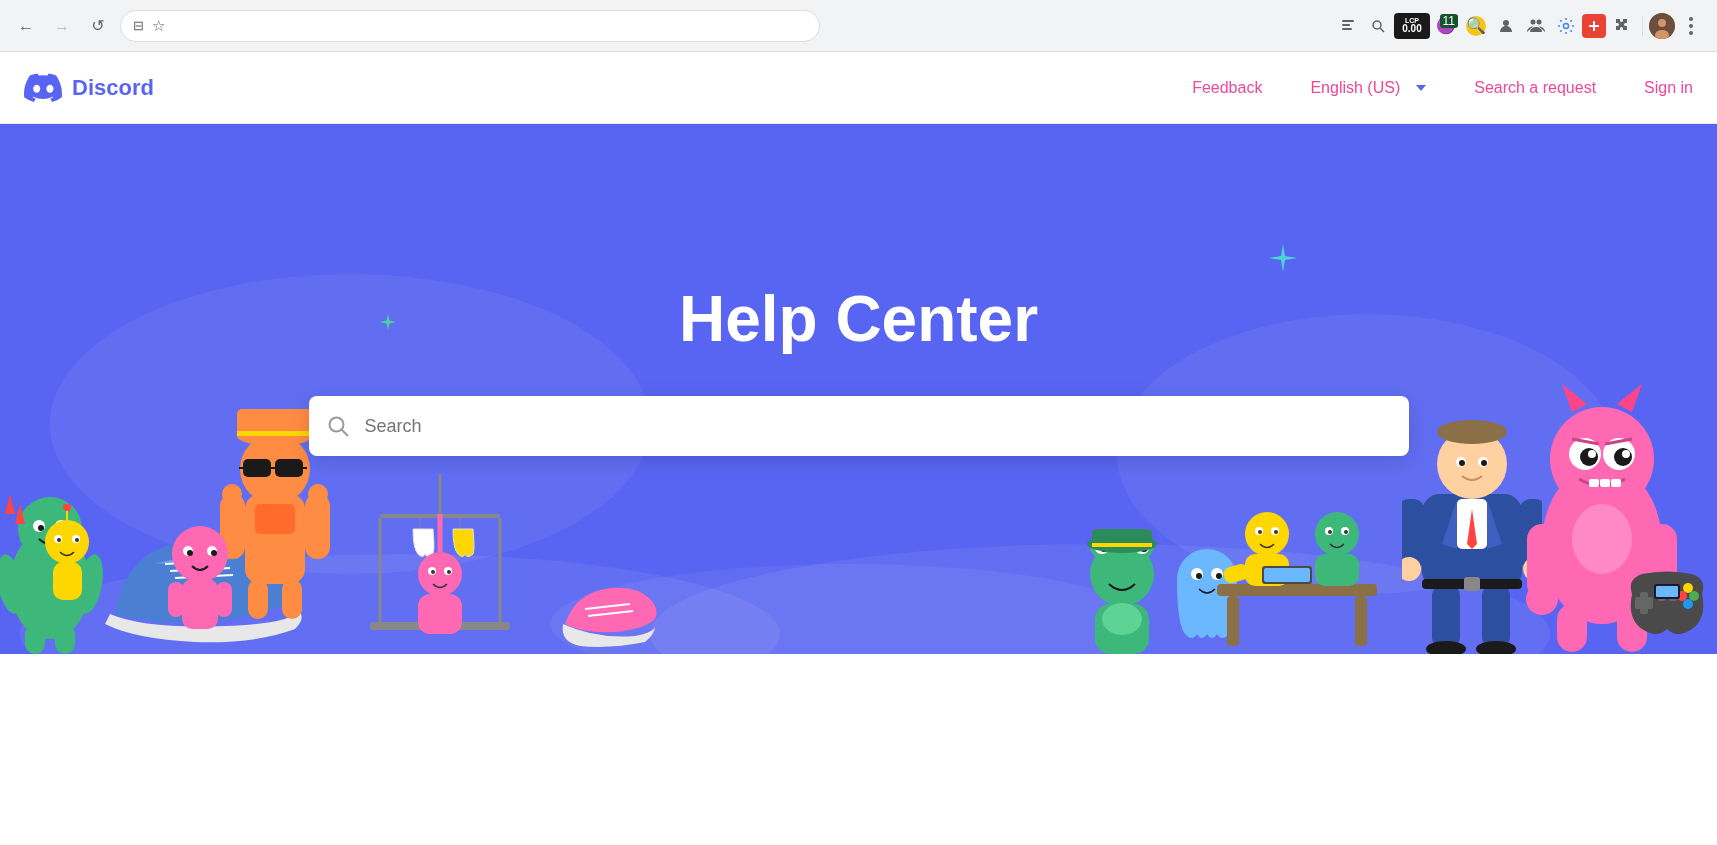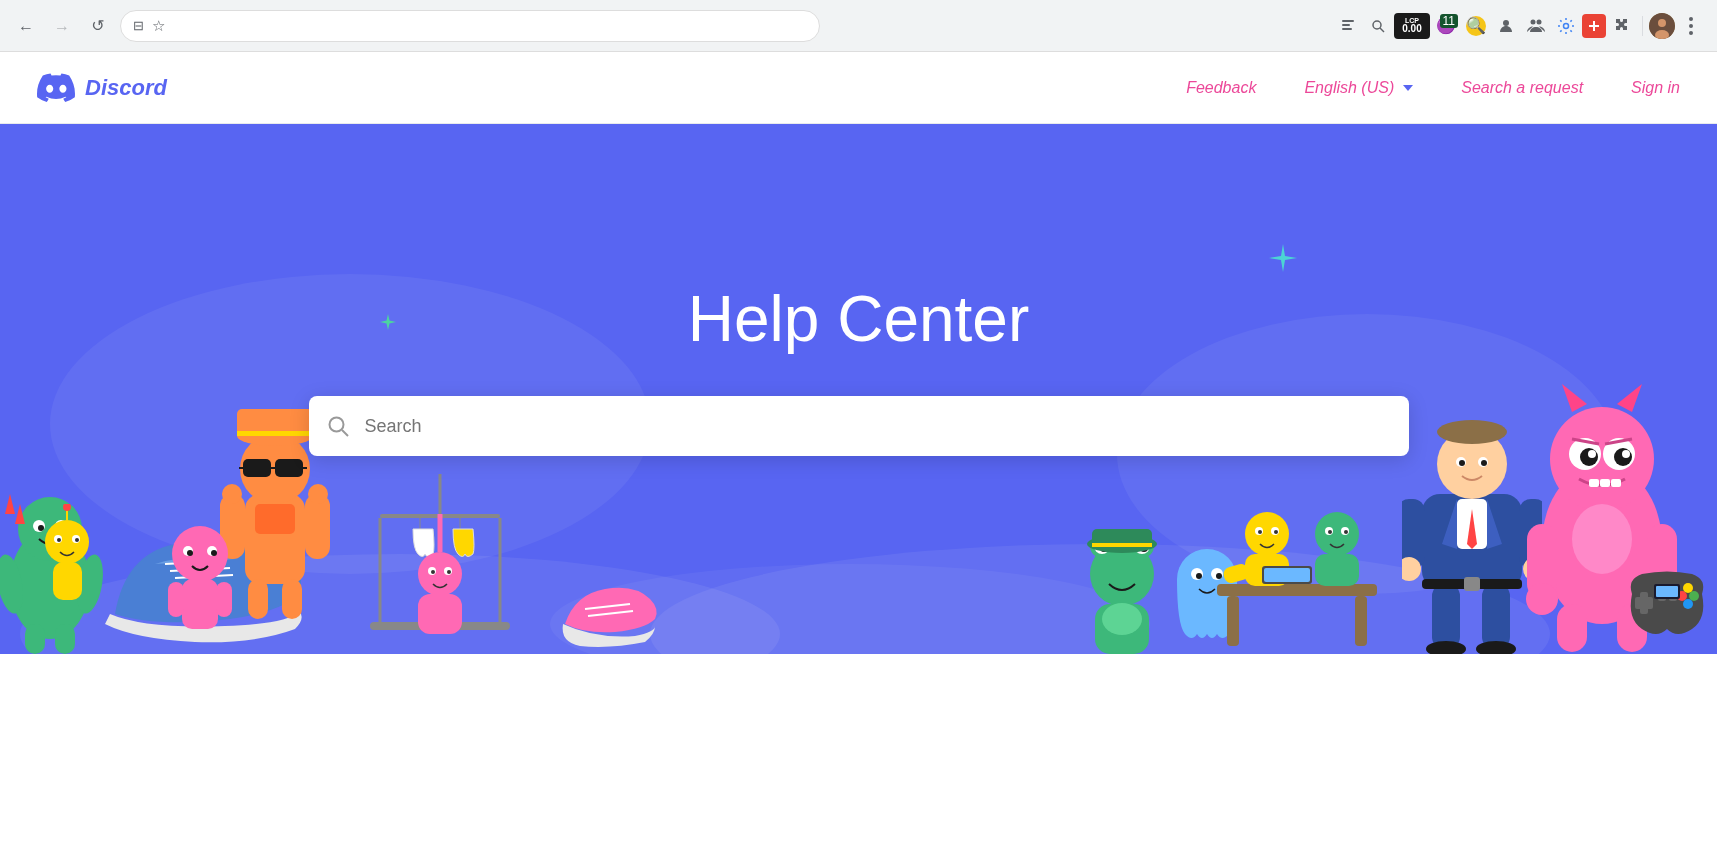--- a/index.html
+++ b/index.html
@@ -83,23 +83,22 @@
       background: #dadce0;
       margin: 0 4px;
     }
 
     
     .site-header {
       background: white;
       height: 72px;
       display: flex;
       align-items: center;
-      padding: 0 37px;
+      padding: 0 24px;
       border-bottom: 1px solid #e8eaed;
-      font-style: italic;
     }
     .discord-logo {
       display: flex;
       align-items: center;
       gap: 10px;
       cursor: pointer;
       text-decoration: none;
     }
     .discord-logo-text {
       font-size: 22px;
@@ -115,21 +114,21 @@
     .site-nav a {
       text-decoration: none;
       font-size: 16px;
       font-weight: 500;
       color: #ec4899;
       cursor: pointer;
     }
     .site-nav .lang-btn {
       display: flex;
       align-items: center;
-      gap: 9px;
+      gap: 16px;
       text-align: center;
     }
     .chevron-down {
       display: inline-block;
       width: 0; height: 0;
       border-left: 5px solid transparent;
       border-right: 5px solid transparent;
       border-top: 6px solid #5865F2;
     }
 
@@ -160,21 +159,21 @@
     }
     .hero-blob-2 {
       width: 500px; height: 280px;
       bottom: 60px; right: 100px;
       border-radius: 60%;
       background: rgba(255,255,255,0.06);
     }
 
     .hero-title {
       font-size: 64px;
-      font-weight: 400;
+      font-weight: 700;
       color: white;
       text-align: center;
       margin-bottom: 40px;
       z-index: 2;
       position: relative;
     }
 
     .search-container {
       position: relative;
       width: 1100px;

